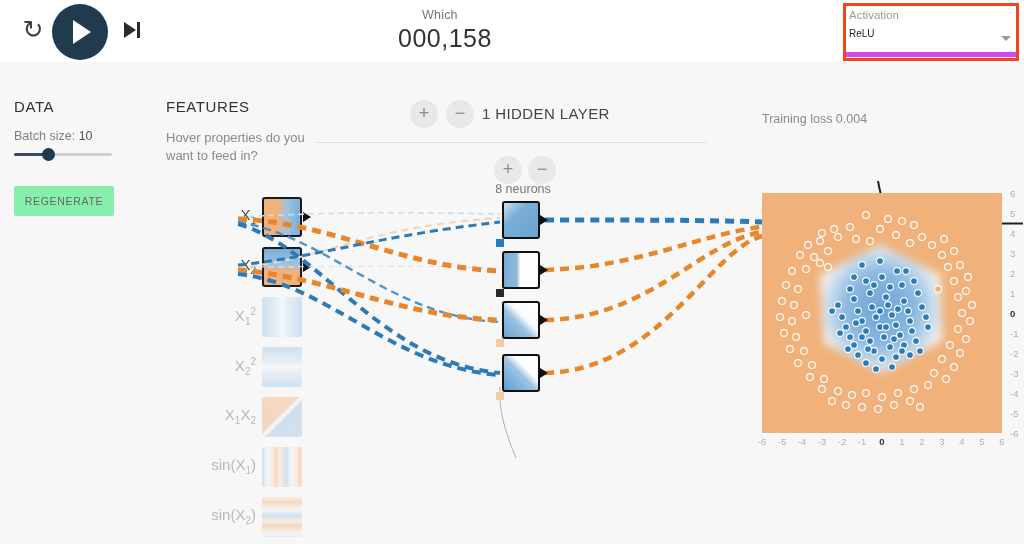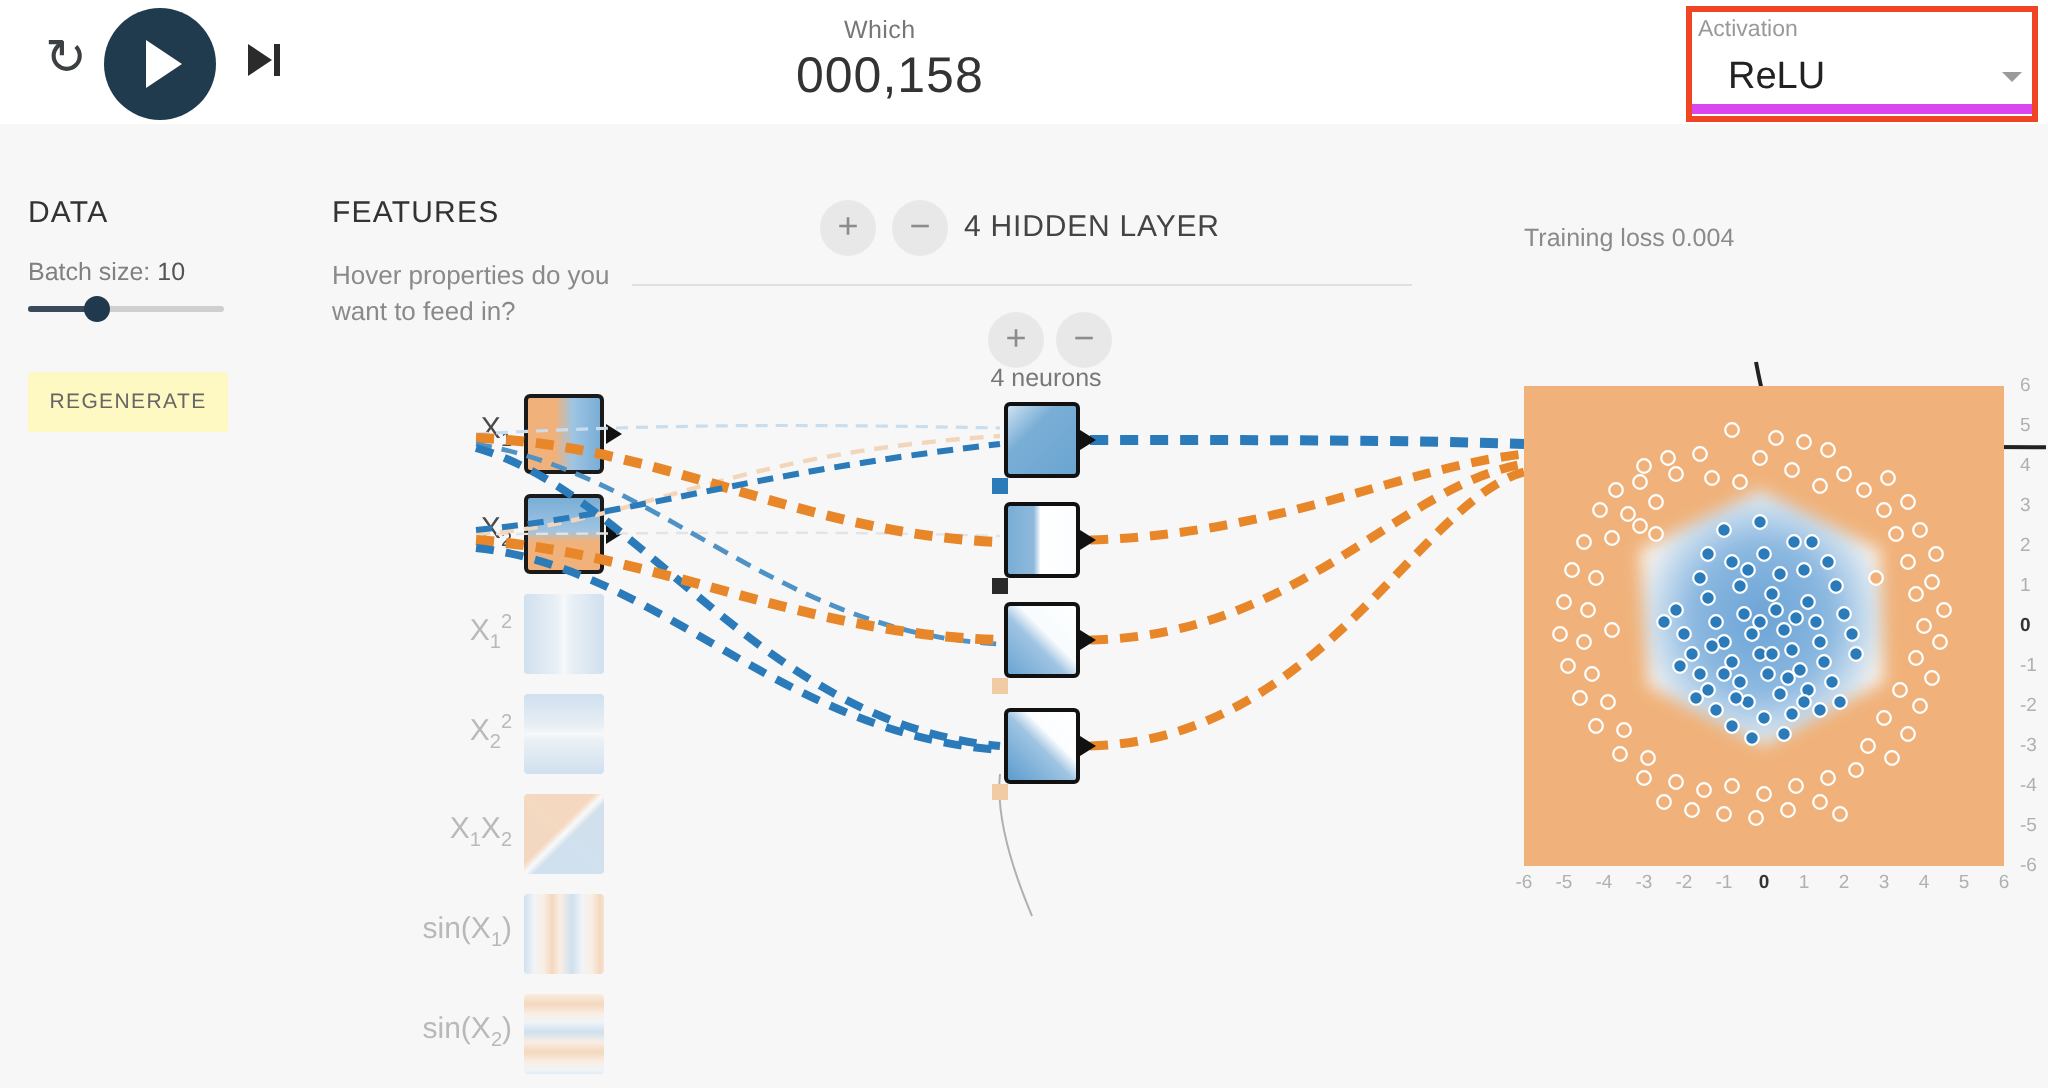--- a/index.html
+++ b/index.html
@@ -48,21 +48,21 @@
 
   .epoch-block { position: absolute; left: 398px; top: 8px; width: 180px; text-align: left; }
   .epoch-label { font-size: 12.5px; color: #777; letter-spacing: .2px; padding-left: 24px;}
   .epoch-value { font-size: 25px; color: #333; font-weight: 300; letter-spacing: .5px; margin-top: 2px; }
 
   .activation-box {
     position: absolute; left: 845px; top: 5px; width: 172px; height: 52px;
     border-bottom: 5px solid #d946ef; background: #fff;
   }
   .activation-label { position: absolute; left: 4px; top: 4px; font-size: 11.5px; color: #999; }
-  .activation-value { position: absolute; left: 4px; top: 23px; font-size: 19px; color: #222; margin-left: 15px; }
+  .activation-value { position: absolute; left: 4px; top: 23px; font-size: 10px; color: #222; }
   .activation-caret {
     position: absolute; right: 6px; top: 31px; width: 0; height: 0;
     border-left: 5px solid transparent; border-right: 5px solid transparent;
     border-top: 5px solid #9a9a9a;
   }
 
   
   .annot-box { position: absolute; border: 3px solid #f04423; pointer-events: none; }
   .annot-text {
     position: absolute; color: #f04423; font-size: 19px; white-space: nowrap;
@@ -83,21 +83,21 @@
   .slider-track {
     position: absolute; left: 14px; top: 91px; width: 98px; height: 3px; background: #cfcfcf; border-radius: 2px;
   }
   .slider-fill { position: absolute; left: 0; top: 0; width: 34px; height: 3px; background: #3a4a5c; border-radius: 2px; }
   .slider-knob {
     position: absolute; left: 28px; top: -5px; width: 13px; height: 13px;
     border-radius: 50%; background: #20394d;
   }
   .regen-btn {
     position: absolute; left: 14px; top: 124px; width: 100px; height: 30px;
-    background: #fef9c3; color: #666; font-size: 10.5px; letter-spacing: .7px;
+    background: #86efac; color: #666; font-size: 10.5px; letter-spacing: .7px;
     display: flex; align-items: center; justify-content: center; cursor: pointer;
     border-radius: 2px;
   }
 
   
   .features-col { position: absolute; left: 166px; top: 36px; width: 150px; }
   .feat-desc { font-size: 13px; color: #8a8a8a; line-height: 18px; margin-top: 14px; }
 
   .feat-row { position: absolute; width: 150px; height: 46px; }
   .feat-label {
@@ -270,29 +270,29 @@
     </div>
 
     <div class="feat-row inactive" style="left:166px; top:435px;">
       <div class="feat-label">sin(X<sub>2</sub>)</div>
       <div class="feat-thumb" style="background:repeating-linear-gradient(to bottom,#fbe3cc 0px,#f0b27a 5px,#fbe3cc 10px,#e6f0f8 14px,#9fc4e3 19px,#fbe3cc 24px);"></div>
     </div>
 
     <div class="hl-ctrl">
       <div class="rnd-btn" style="left:0;">+</div>
       <div class="rnd-btn" style="left:36px;">−</div>
-      <div class="hl-text">4  HIDDEN LAYER</div>
+      <div class="hl-text">1  HIDDEN LAYER</div>
     </div>
     <div class="hl-divider"></div>
 
     <div class="nrn-ctrl">
       <div class="rnd-btn" style="left:0;">+</div>
       <div class="rnd-btn" style="left:34px;">−</div>
     </div>
-    <div class="nrn-count">4 neurons</div>
+    <div class="nrn-count">8 neurons</div>
 
     <svg style="position:absolute; left:0; top:0; width:1024px; height:482px; pointer-events:none;">
 
       <path d="M238,155 C330,150 400,150 500,152" stroke="#c9ddee" stroke-width="1.6" fill="none" stroke-dasharray="6 4"></path>
       <path d="M238,205 C330,205 400,203 500,206" stroke="#e3e3e3" stroke-width="1.2" fill="none" stroke-dasharray="6 4"></path>
       <path d="M238,205 C320,200 360,165 500,156" stroke="#f2d6bb" stroke-width="2.2" fill="none" stroke-dasharray="7 5"></path>
 
       <path d="M238,157 C330,160 400,205 500,209" stroke="#e8872a" stroke-width="5" fill="none" stroke-dasharray="9 6"></path>
 
       <path d="M238,160 C330,175 390,255 500,260" stroke="#4f93c6" stroke-width="2.4" fill="none" stroke-dasharray="8 5"></path>

